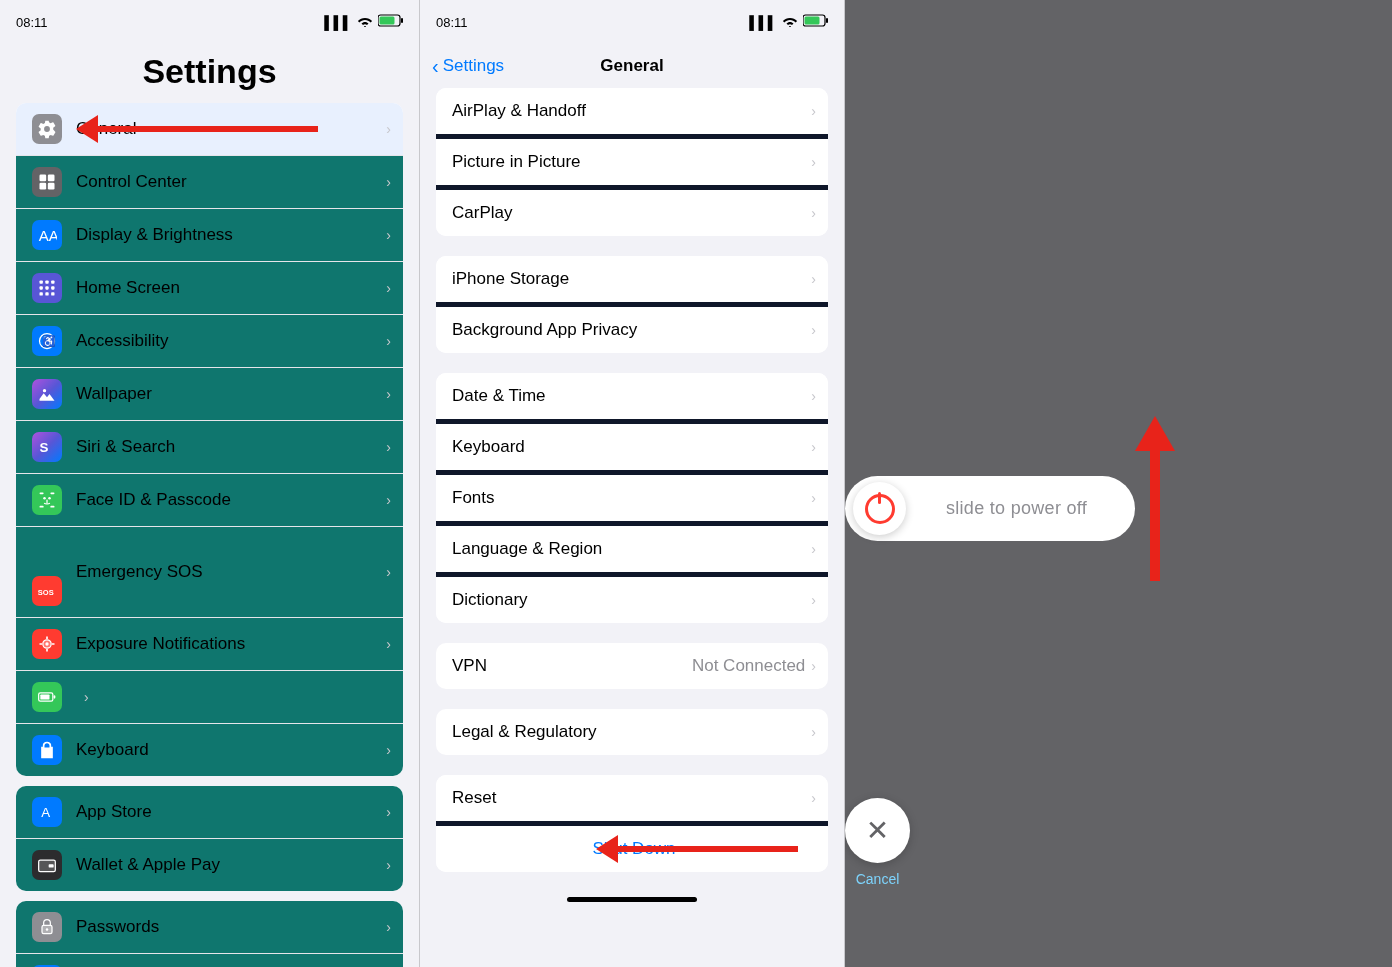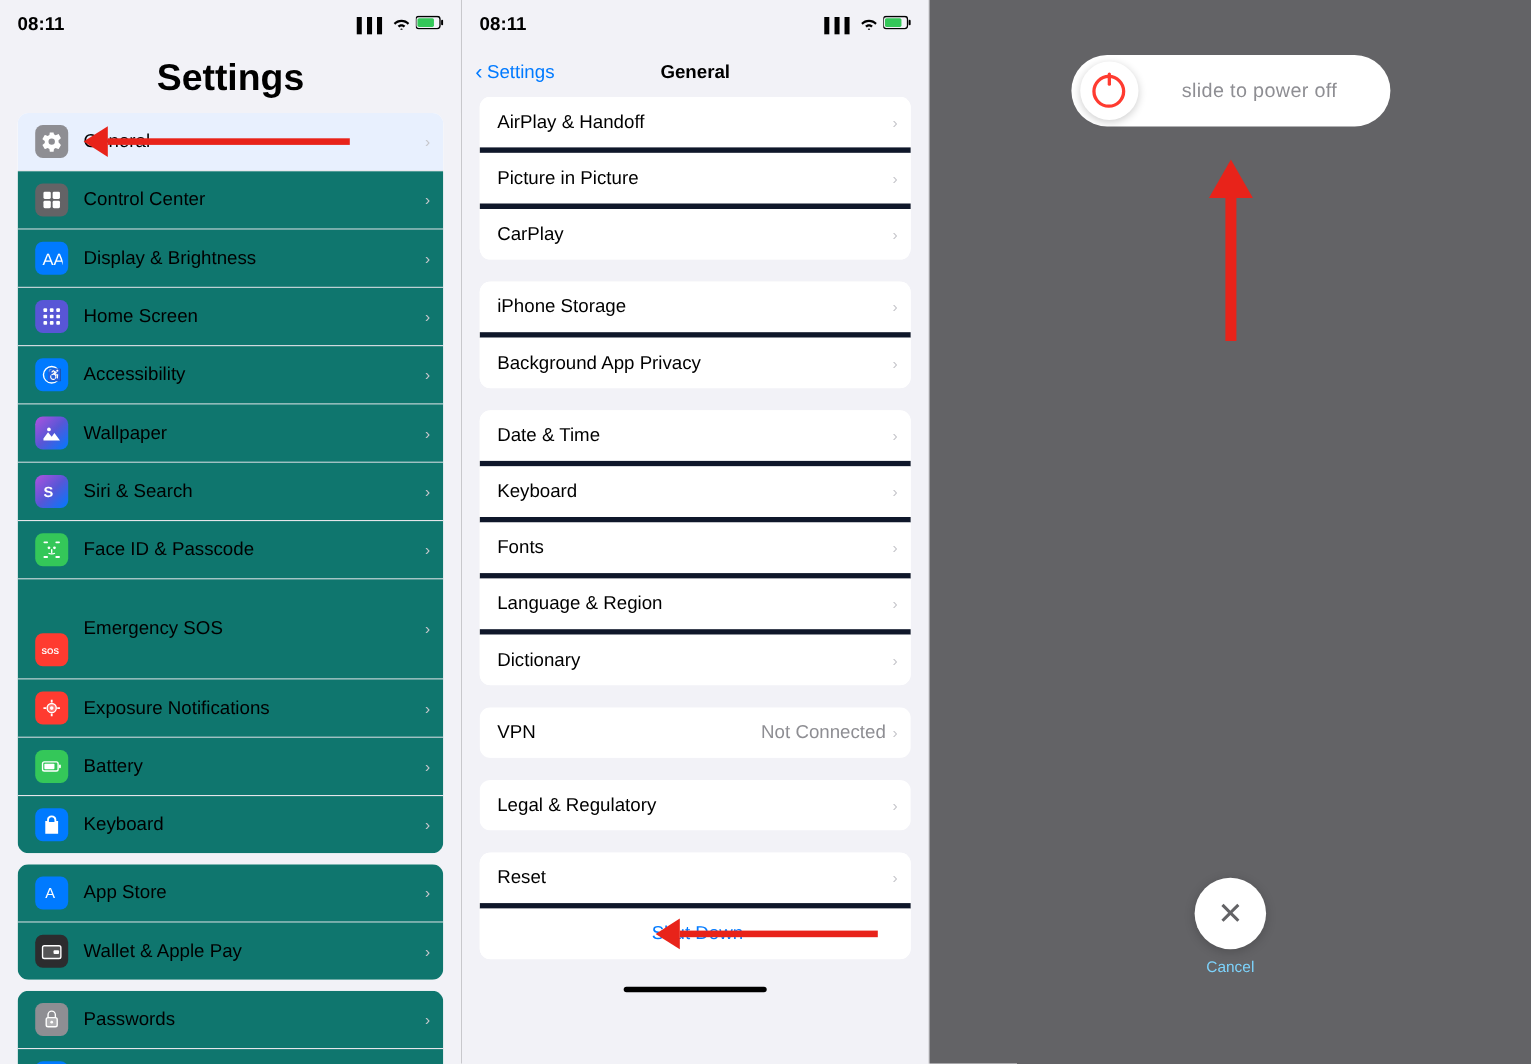--- a/index.html
+++ b/index.html
@@ -25,22 +25,22 @@
 
     .status-bar {
       height: 44px;
       display: flex;
       align-items: center;
       justify-content: space-between;
       padding: 0 16px;
       background: #f2f2f7;
     }
     .status-time {
-      font-size: 17px;
-      font-weight: 700;
+      font-size: 13px;
+      font-weight: 400;
       color: #000;
     }
     .status-icons {
       display: flex;
       align-items: center;
       gap: 5px;
     }
     .status-icons span {
       font-size: 13px;
       color: #000;
@@ -255,21 +255,21 @@
       border-bottom: 14px solid transparent;
       border-right: 22px solid #e8231a;
     }
 
     
     .panel-poweroff {
       flex: 1;
       height: 967px;
       background: #636366;
       display: flex;
-      flex-direction: column;
+      flex-direction: row;
       align-items: center;
       position: relative;
       overflow: hidden;
     }
 
     .poweroff-slider {
       margin-top: 50px;
       width: 290px;
       height: 65px;
       background: #fff;
@@ -546,21 +546,20 @@
       </div>
 
       <div class="settings-row">
         <div class="row-icon icon-battery">
           <svg class="icon-svg" viewBox="0 0 24 24">
               <rect x="2" y="7" width="17" height="10" rx="2" stroke="white" stroke-width="1.5" fill="none"></rect>
               <rect x="4" y="9" width="11" height="6" rx="1" fill="white"></rect>
               <rect x="20" y="10" width="2" height="4" rx="1" fill="white"></rect>
             </svg>
         </div>
-        <span class="row-label">Battery</span>
         <span class="row-chevron">›</span>
       </div>
 
       <div class="settings-row">
         <div class="row-icon icon-privacy">
           <svg class="icon-svg" viewBox="0 0 24 24">
               <path d="M12 2C9 2 7 4 7 6v2H5v14h14V8h-2V6c0-2-2-4-5-4zm0 2c1.7 0 3 1.3 3 3v2H9V7c0-1.7 1.3-3 3-3z" fill="white"></path>
             </svg>
         </div>
         <span class="row-label">Keyboard</span>

